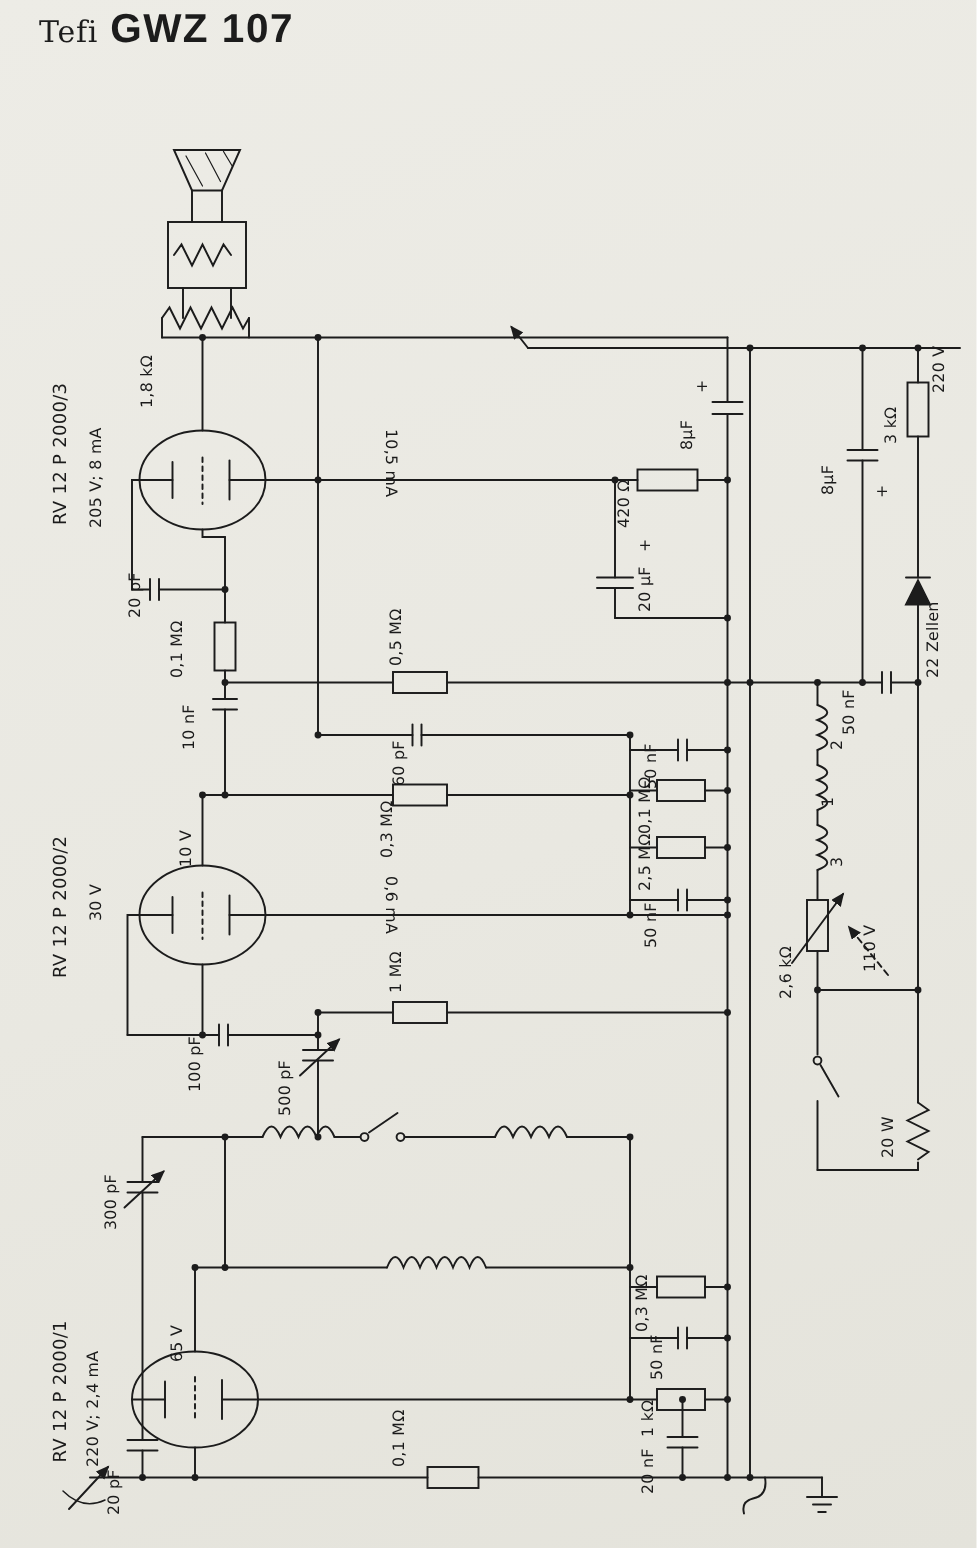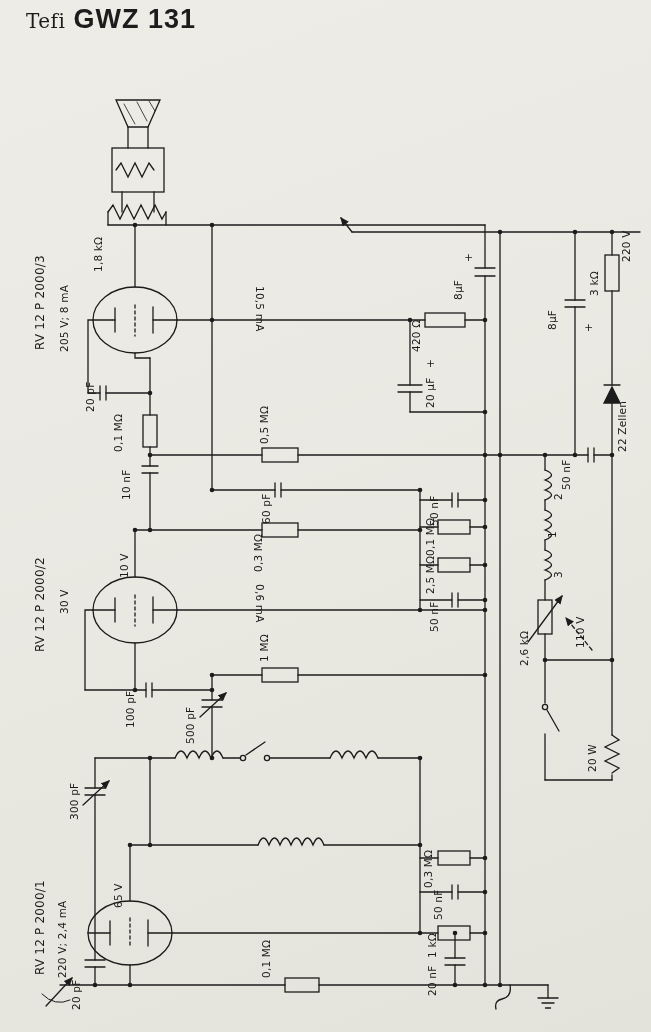--- a/index.html
+++ b/index.html
@@ -324,21 +324,21 @@
       <circle cx="500" cy="232" r="2.3"></circle>
           <circle cx="575" cy="232" r="2.3"></circle>
           <circle cx="612" cy="232" r="2.3"></circle>
       <circle cx="612" cy="660" r="2.3"></circle>
           <circle cx="545" cy="660" r="2.3"></circle>
     </g>
   </g>
 </svg>
 
 <div class="header">
-  <span class="brand">Tefi</span><span class="model">GWZ 131</span>
+  <span class="brand">Tefi</span><span class="model">GWZ 107</span>
 </div>
 
 <span class="lbl rot" style="left:92px;top:272px">1,8 kΩ</span>
 <span class="lbl rot big" style="left:34px;top:350px">RV 12 P 2000/3</span>
 <span class="lbl rot" style="left:58px;top:352px">205 V; 8 mA</span>
 <span class="lbl rot" style="left:84px;top:412px">20 pF</span>
 <span class="lbl rot" style="left:112px;top:452px">0,1 MΩ</span>
 <span class="lbl rot" style="left:120px;top:500px">10 nF</span>
 <span class="lbl rot90" style="left:266px;top:286px">10,5 mA</span>
 <span class="lbl rot" style="left:410px;top:352px">420 Ω</span>

